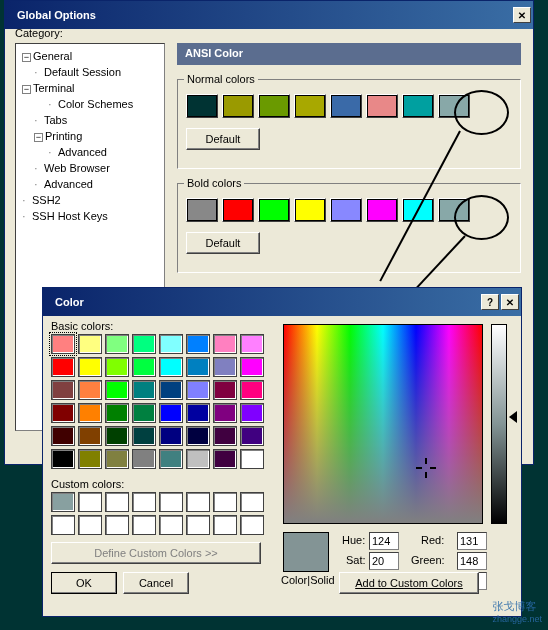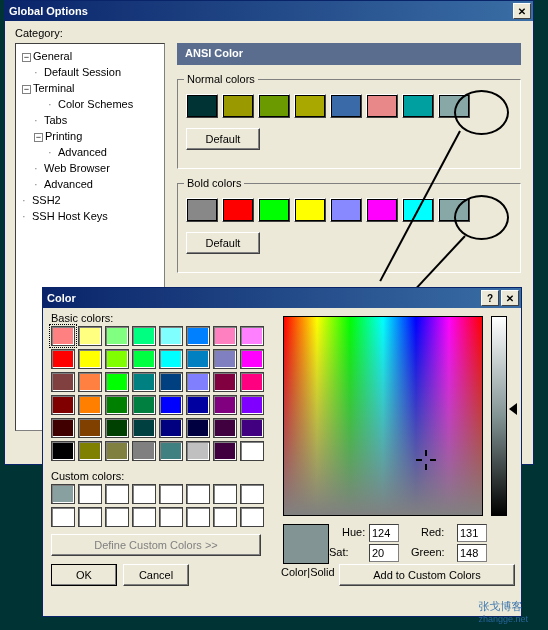--- a/index.html
+++ b/index.html
@@ -1,19 +1,19 @@
 <!DOCTYPE html>
 <html><head>
 <meta charset="utf-8">
 <style>
 * { box-sizing: border-box; margin: 0; padding: 0; font-family: "Microsoft Sans Serif", Tahoma, sans-serif; font-size: 11px; }
 body { background: #003333; width: 548px; height: 630px; position: relative; overflow: hidden; }
 
 .window { position: absolute; background: #ece9d8; border: 1px solid #0a246a; }
-.titlebar { background: linear-gradient(to right, #0a246a, #3a6ea5); color: #fff; height: 20px; display: flex; align-items: center; padding: 0 2px 0 4px; font-weight: bold; }
+.titlebar { background: linear-gradient(to right, #0a246a, #3a6ea5); color: #fff; height: 28px; display: flex; align-items: center; padding: 0 2px 0 12px; font-weight: bold; }
 .titlebar .title { flex: 1; }
 .titlebar .btn, .titlebar .btn-q { width: 18px; height: 16px; background: #ece9d8; border: 1px solid #fff; border-right-color:#404040; border-bottom-color:#404040; margin-left: 2px; display: flex; align-items: center; justify-content: center; color: #000; font-size: 10px; cursor: pointer; }
 
 .main { position: absolute; left: 4px; top: 0; width: 530px; height: 465px; }
 .cat-label { position: absolute; left: 10px; top: 26px; }
 .tree { position: absolute; left: 10px; top: 42px; width: 150px; height: 388px; background: #fff; border: 1px solid #808080; border-top-color:#404040; border-left-color:#404040; padding: 4px 2px; overflow: hidden; }
 .tree-item { white-space: nowrap; padding: 1px 0 1px 4px; line-height: 14px; }
 .tree-toggle { display: inline-block; width: 9px; height: 9px; border: 1px solid #808080; text-align: center; line-height: 7px; font-size: 9px; margin-right: 2px; vertical-align: middle; cursor: pointer; }
 .tree-dot { display: inline-block; width: 8px; margin-right: 2px; color: #808080; }
 .tree-label { cursor: pointer; }
@@ -54,23 +54,23 @@
 .cross-h { position: absolute; width: 6px; height: 2px; background: #000; }
 .cross-v { position: absolute; width: 2px; height: 6px; background: #000; }
 .lum-bar { position: absolute; left: 448px; top: 8px; width: 16px; height: 200px; border: 1px solid #000; background: linear-gradient(to bottom, #fff, #839495, #000); }
 .lum-arrow { position: absolute; left: 466px; top: 95px; width: 0; height: 0; border-top: 6px solid transparent; border-bottom: 6px solid transparent; border-right: 8px solid #000; cursor: pointer; }
 
 .preview { position: absolute; left: 240px; top: 216px; width: 46px; height: 40px; border: 1px solid #000; background: #839495; }
 .preview-label { position: absolute; left: 238px; top: 258px; }
 
 .num-label { position: absolute; }
 .num-input { position: absolute; width: 30px; height: 18px; border: 1px solid #808080; border-top-color:#404040; border-left-color:#404040; background: #fff; padding: 1px 2px; text-align: left; }
-.btn-add { position: absolute; left: 296px; top: 256px; width: 176px; height: 22px; }
-
-.watermark { position: absolute; right: 20px; bottom: 6px; color: #2a6aa8; font-size: 14px; font-family: "SimHei", sans-serif; opacity: 0.9; pointer-events: none; }
+.btn-add { position: absolute; left: 296px; top: 256px; width: 140px; height: 22px; text-decoration: underline; }
+
+.watermark { position: absolute; right: 6px; bottom: 6px; color: #2a6aa8; font-size: 14px; font-family: "SimHei", sans-serif; opacity: 0.9; pointer-events: none; }
 .watermark .sub { font-size: 9px; color: #2a6aa8; display: block; text-align: right; }
 
 
 .circle { position: absolute; width: 55px; height: 45px; border: 2px solid #000; border-radius: 50%; pointer-events: none; }
 .ann-line { position: absolute; background: #000; height: 2px; transform-origin: left center; pointer-events: none; }
 </style>
 </head>
 <body>
 
 <div class="window main">
@@ -251,21 +251,21 @@
       <div class="cross-v" style="left:141px; top:147px;"></div>
     </div>
     <div class="lum-bar"></div>
     <div class="lum-arrow"></div>
 
     <div class="preview"></div>
     <div class="preview-label">Color|Solid</div>
 
     <span class="num-label" style="left:299px; top:218px;">Hue:</span>
     <input class="num-input" style="left: 326px; top: 216px;" value="124">
-    <span class="num-label" style="left:286px; top:238px;">Sat:</span>
+    <span class="num-label" style="left:303px; top:238px;">Sat:</span>
     <input class="num-input" style="left: 326px; top: 236px;" value="20">
     <span class="num-label" style="left:299px; top:258px;">Lum:</span>
     <input class="num-input" style="left: 326px; top: 256px;" value="132">
 
     <span class="num-label" style="left:378px; top:218px;text-align:right;">Red:</span>
     <input class="num-input" style="left: 414px; top: 216px;" value="131">
     <span class="num-label" style="left:368px; top:238px;">Green:</span>
     <input class="num-input" style="left: 414px; top: 236px;" value="148">
     <span class="num-label" style="left:376px; top:258px;">Blue:</span>
     <input class="num-input" style="left: 414px; top: 256px;" value="150">

